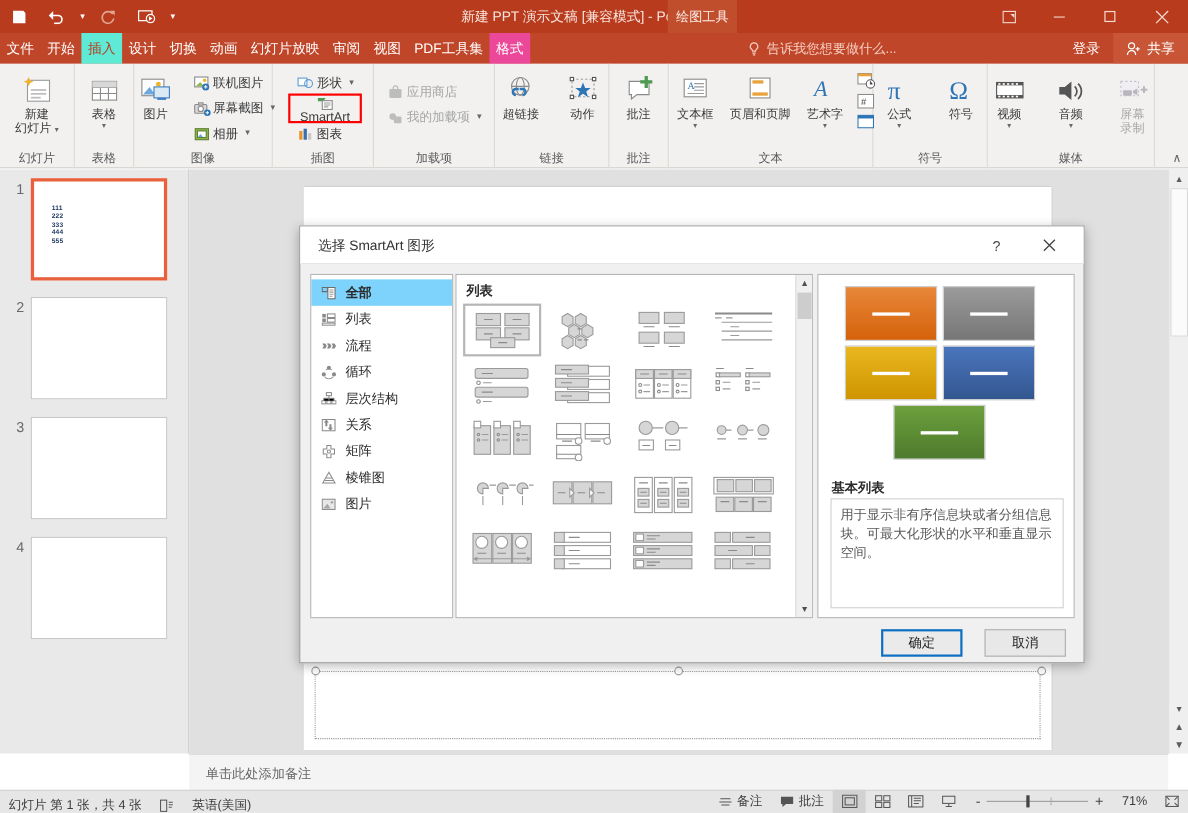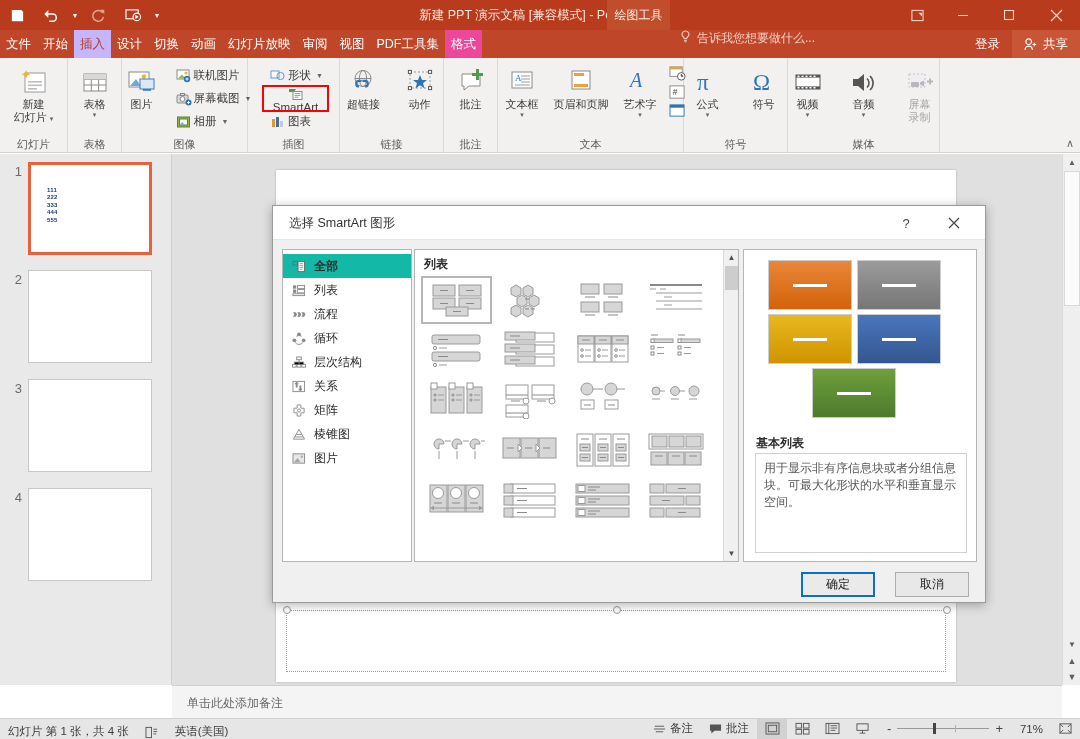--- a/index.html
+++ b/index.html
@@ -41,24 +41,24 @@
   
   .tabstrip {
     position: absolute; left: 0; top: 30px; width: 1080px; height: 28px;
     background: #c0462a;
   }
   .tabs { position: absolute; left: 0; top: 0; height: 28px; display: flex; align-items: stretch; }
   .tab {
     padding: 0 6px; height: 28px; display: flex; align-items: center;
     color: #ffffff; font-size: 12.5px; white-space: nowrap;
   }
-  .tab.active { background: #c4b5fd; color: #b83b1d; }
+  .tab.active { background: #5eead4; color: #b83b1d; }
   .tab.ctx { background: #ec4899; }
   .tellme {
-    position: absolute; left: 680px; top: 0; height: 28px; display: flex; 
+    position: absolute; left: 680px; top: 0; height: 28px; display: flex; align-items: center;
     color: #f5cdc0; font-size: 12px;
   }
   .bulb { margin-right: 6px; font-size: 12px; color: #f5cdc0; }
   .acct { position: absolute; right: 0; top: 0; height: 28px; display: flex; align-items: center; }
   .signin { color: #fff; font-size: 12.5px; padding: 0 12px; }
   .share { color: #fff; font-size: 12.5px; padding: 0 12px; height: 28px; display: flex; align-items: center; background: #c75536; }
   .share svg { margin-right: 5px; }
 
   
   .ribbon {
@@ -182,21 +182,21 @@
   .dlg-close { position: absolute; right: 16px; top: 7px; width: 30px; height: 20px; display: flex; align-items: center; justify-content: center; font-size: 14px; color: #444; }
 
   .dlg-body { position: absolute; left: 0; top: 34px; width: 714px; height: 330px; }
   .cat-pane {
     position: absolute; left: 9px; top: 9px; width: 130px; height: 313px;
     background: #fff; border: 1px solid #b5b5b5; padding-top: 4px;
   }
   .cat {
     height: 24px; display: flex; align-items: center; padding-left: 9px; font-size: 12px; color: #2b2b2b;
   }
-  .cat.sel { background: #14b8a6; font-weight: bold; }
+  .cat.sel { background: #7dd3fc; font-weight: bold; }
   .cat .ic { width: 22px; display: flex; align-items: center; }
 
   .gal-pane {
     position: absolute; left: 141px; top: 9px; width: 325px; height: 313px;
     background: #fff; border: 1px solid #b5b5b5; overflow: hidden;
   }
   .gal-head { font-size: 12px; color: #2b2b2b; font-weight: bold; padding: 6px 0 4px 9px; }
   .gal-grid {
     position: absolute; left: 6px; top: 26px; width: 295px;
     display: flex; flex-wrap: wrap;
@@ -470,20 +470,46 @@
                     <rect x="10" y="6" width="3" height="6" fill="#c9c9c9"></rect>
                   </svg>
               </span>
               <span>图表</span>
             </div>
           </div>
         </div>
         <div class="group-label">插图</div>
       </div>
 
+      <div class="group" style="width:110px">
+        <div class="group-body">
+          <div class="smallcol" style="padding-top:10px">
+            <div class="smallbtn dis">
+              <span class="ic">
+                <svg width="16" height="14" viewBox="0 0 16 14">
+                    <rect x="2" y="4" width="11" height="8" rx="1" fill="#bdbdbd"></rect>
+                    <path fill="none" stroke="#bdbdbd" stroke-width="1.2" d="M5.5 4.5V3a2 2 0 0 1 4 0v1.5"></path>
+                  </svg>
+              </span>
+              <span>应用商店</span>
+            </div>
+            <div class="smallbtn dis">
+              <span class="ic">
+                <svg width="16" height="14" viewBox="0 0 16 14">
+                    <circle cx="5" cy="6" r="3" fill="#bdbdbd"></circle>
+                    <rect x="6" y="6" width="7" height="6" rx="1" fill="#bdbdbd"></rect>
+                  </svg>
+              </span>
+              <span>我的加载项</span>
+              <span class="caret">▼</span>
+            </div>
+          </div>
+        </div>
+        <div class="group-label">加载项</div>
+      </div>
 
       <div class="group" style="width:104px">
         <div class="group-body">
           <div class="bigbtn">
             <span class="ic">
               <svg width="32" height="30" viewBox="0 0 32 30">
                   <circle cx="15" cy="10.5" r="8" fill="none" stroke="#8a8a8a"></circle>
                   <ellipse cx="15" cy="10.5" rx="3.6" ry="8" fill="none" stroke="#8a8a8a"></ellipse>
                   <path stroke="#8a8a8a" d="M7 10.5h16"></path>
                   <path fill="none" stroke="#2e75b6" stroke-width="2.2" d="M11 18.5a2.8 2.8 0 1 1 0-5.6h2.6M17 18.5a2.8 2.8 0 1 0 0-5.6h-2.6"></path>

